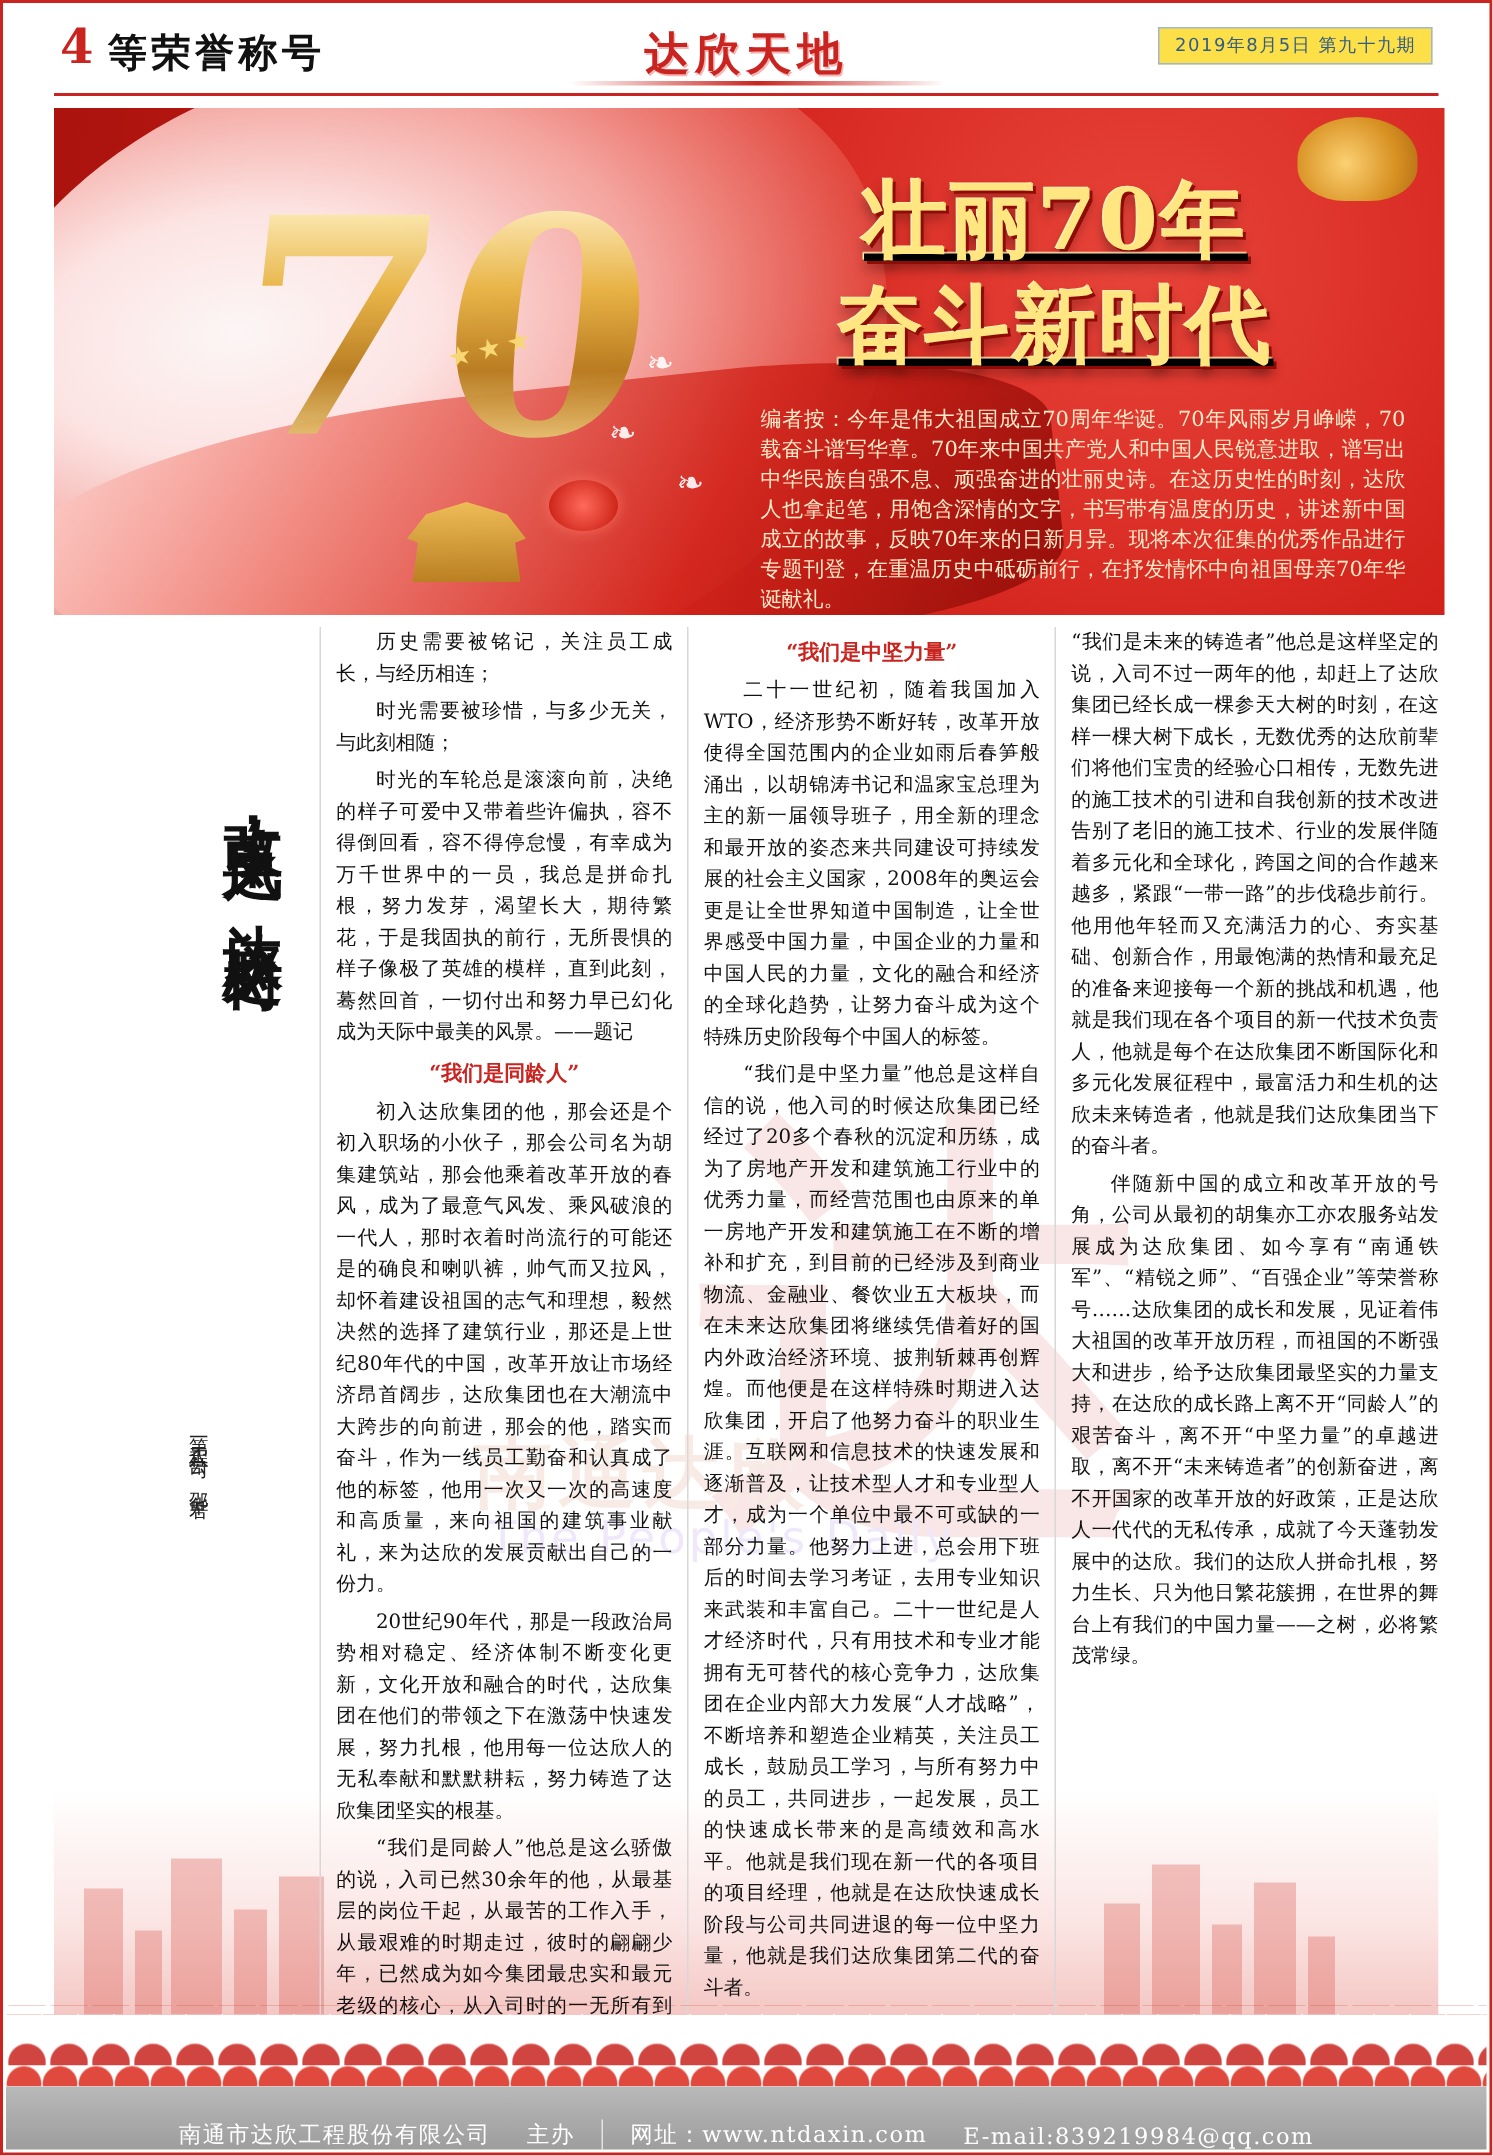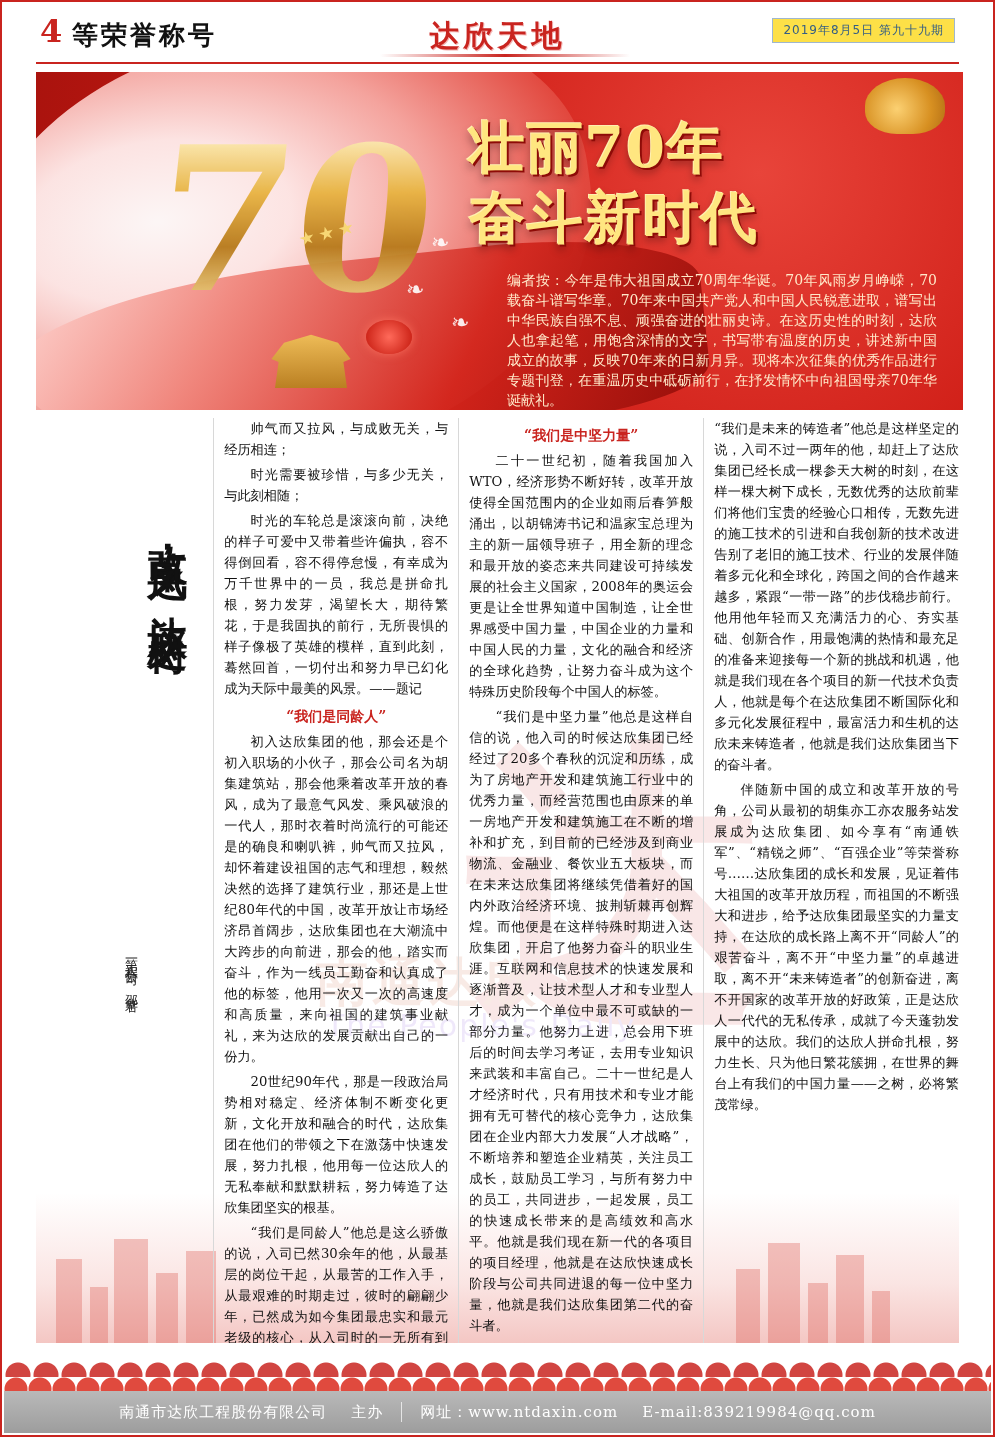--- a/index.html
+++ b/index.html
@@ -96,21 +96,21 @@
   .hero-gate{
     position:absolute;left:230px;top:258px;width:90px;height:58px;
     background:linear-gradient(180deg,#f3c65c,#b8811f);
     clip-path:polygon(10% 100%,90% 100%,86% 55%,94% 50%,80% 22%,50% 8%,20% 22%,6% 50%,14% 55%);
     opacity:.95;
   }
   .hero-doves span{
     position:absolute;color:#fff;font-size:22px;opacity:.9;
   }
   .hero-title{
-    position:absolute;right:24px;top:42px;width:470px;text-align:left;
+    position:absolute;right:24px;top:42px;width:470px;text-align:center;text-decoration:underline;
   }
   .hero-title-1,.hero-title-2{
     font-family:"DejaVu Serif","Liberation Serif",serif;
     font-weight:bold;font-size:56px;line-height:66px;
     letter-spacing:2px;
     color:#ffe680;
     text-shadow:
       2px 2px 0 #8e0b07,
       -1px -1px 0 #fff0b0,
       0 5px 8px rgba(0,0,0,.35);
@@ -214,21 +214,21 @@
     background-size:24px 48px;
   }
   .wave2{
     position:absolute;left:2px;right:2px;bottom:58px;height:40px;
     background:radial-gradient(circle at 14px 38px,#c9241f 12px,transparent 13px);
     background-repeat:repeat-x;background-size:28px 40px;opacity:.85;
   }
   .footer{
     position:absolute;left:2px;right:2px;bottom:2px;height:42px;
     background:linear-gradient(180deg,#b9b9b9,#9d9d9d);
-    display:flex;align-items:center;justify-content:center;
+    display:flex;align-items:flex-end;justify-content:center;
     color:#fff;font-size:15px;letter-spacing:1px;
     font-family:"DejaVu Serif","Liberation Serif",serif;
   }
   .footer span{margin:0 12px;white-space:nowrap;}
   .footer .divider{width:1px;height:20px;background:rgba(255,255,255,.7);margin:0 6px;}
 </style>
 </head>
 <body>
 
 <div class="page">
@@ -285,21 +285,21 @@
     </div>
 
     <div class="cols">
 
       <div class="col c1">
         <div class="vtitle">改革之风，达欣之树</div>
         <div class="byline">第一工程公司 邵华君</div>
       </div>
 
       <div class="col c2">
-        <p class="t">帅气而又拉风，与成败无关，与经历相连；</p>
+        <p class="t">历史需要被铭记，关注员工成长，与经历相连；</p>
         <p class="t">时光需要被珍惜，与多少无关，与此刻相随；</p>
         <p class="t">时光的车轮总是滚滚向前，决绝的样子可爱中又带着些许偏执，容不得倒回看，容不得停怠慢，有幸成为万千世界中的一员，我总是拼命扎根，努力发芽，渴望长大，期待繁花，于是我固执的前行，无所畏惧的样子像极了英雄的模样，直到此刻，蓦然回首，一切付出和努力早已幻化成为天际中最美的风景。——题记</p>
         <h3 class="sub">“我们是同龄人”</h3>
         <p class="t">初入达欣集团的他，那会还是个初入职场的小伙子，那会公司名为胡集建筑站，那会他乘着改革开放的春风，成为了最意气风发、乘风破浪的一代人，那时衣着时尚流行的可能还是的确良和喇叭裤，帅气而又拉风，却怀着建设祖国的志气和理想，毅然决然的选择了建筑行业，那还是上世纪80年代的中国，改革开放让市场经济昂首阔步，达欣集团也在大潮流中大跨步的向前进，那会的他，踏实而奋斗，作为一线员工勤奋和认真成了他的标签，他用一次又一次的高速度和高质量，来向祖国的建筑事业献礼，来为达欣的发展贡献出自己的一份力。</p>
         <p class="t">20世纪90年代，那是一段政治局势相对稳定、经济体制不断变化更新，文化开放和融合的时代，达欣集团在他们的带领之下在激荡中快速发展，努力扎根，他用每一位达欣人的无私奉献和默默耕耘，努力铸造了达欣集团坚实的根基。</p>
         <p class="t">“我们是同龄人”他总是这么骄傲的说，入司已然30余年的他，从最基层的岗位干起，从最苦的工作入手，从最艰难的时期走过，彼时的翩翩少年，已然成为如今集团最忠实和最元老级的核心，从入司时的一无所有到徒弟遍布全国各个分公司，他用他的真诚和踏实，为达欣的发展奠定了坚不可摧的根基，他就是无数至今已然退休或者即将退休的达欣最初的追梦者，他就是我们达欣集团第一代的奋斗者。</p>
       </div>
 
       <div class="col c3">
         <h3 class="sub">“我们是中坚力量”</h3>

